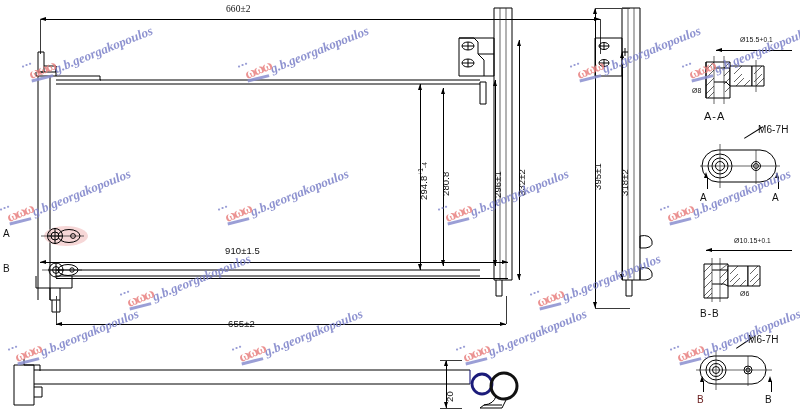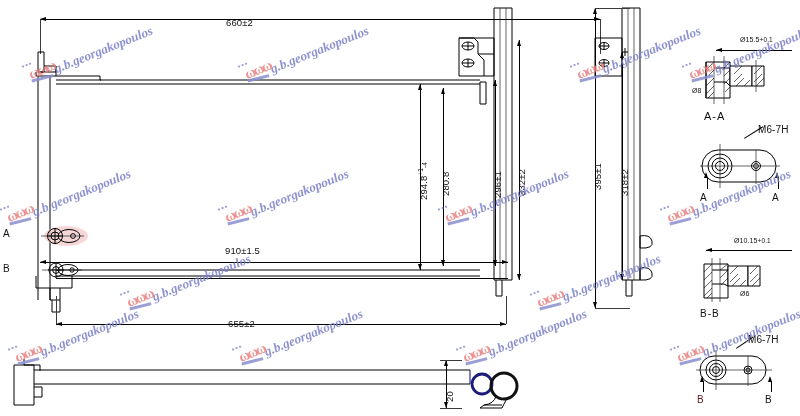--- a/index.html
+++ b/index.html
@@ -46,21 +46,21 @@
   .stroke-thin{fill:none;stroke:#222;stroke-width:.7;}
   .stroke-blue{fill:none;stroke:#1b1b7a;stroke-width:1.1;}
   .fillw{fill:#ffffff;stroke:#000;stroke-width:1;}
   .hatch{stroke:#000;stroke-width:.6;}
 </style>
 </head>
 <body>
 
 <div id="stage">
 
-  <div class="dim" style="left:226px;top:17px;">
+  <div class="dim" style="left:226px;top:4px;font-family:Liberation Serif, serif;">
     <span>660±2</span>
   </div>
   <div class="ln hl" style="left:40px;top:19px;width:560px;"></div>
   <div class="ar ar-l" style="left:40px;top:16.5px;"></div>
   <div class="ar ar-r" style="left:594px;top:16.5px;"></div>
   <div class="ln vl thin" style="left:40px;top:19px;height:35px;"></div>
   <div class="ln vl thin" style="left:600px;top:19px;height:35px;"></div>
 
   <svg style="left:0;top:0;width:500px;height:350px;">
 

